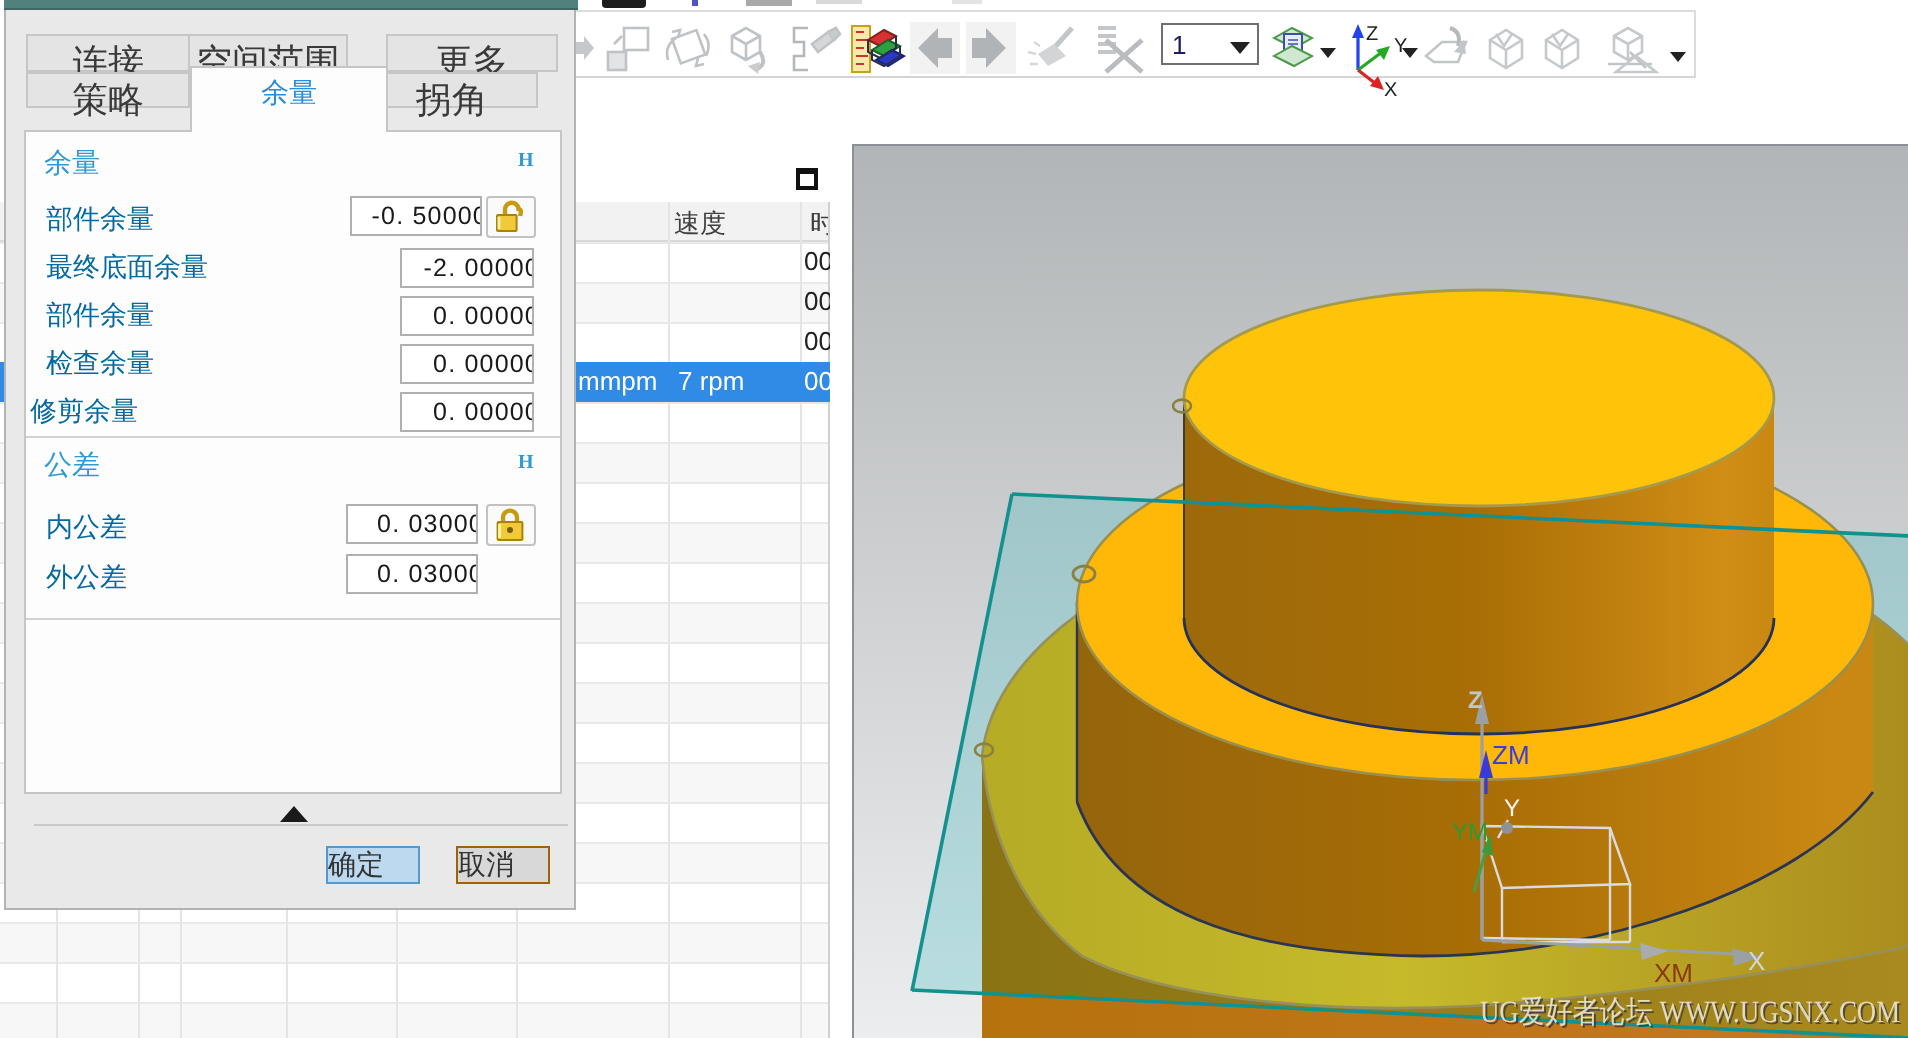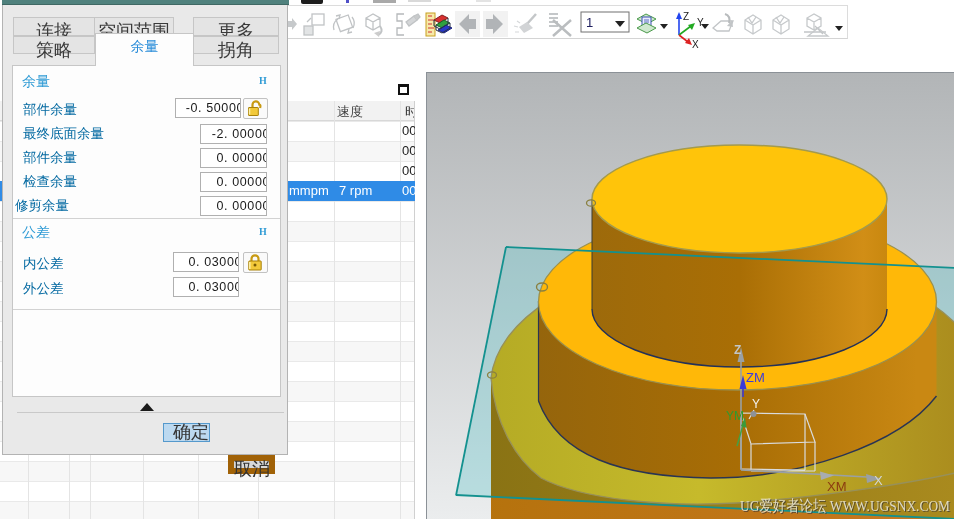--- a/index.html
+++ b/index.html
@@ -258,21 +258,21 @@
 </div>
 
 <div id="dlg" class="abs" style="left:2px;top:0;width:286px;height:455px;background:#e9e9e9;border:1px solid #b3b3b3;border-top:none;">
   <div class="abs" style="left:-1px;top:0;width:287px;height:5px;background:#50817d;border-bottom:1px solid #3f6864;"></div>
 
   <div class="abs tab" style="left:10px;top:17px;width:82px;height:19px;">连接</div>
   <div class="abs tab" style="left:91px;top:17px;width:80px;height:19px;">空间范围</div>
   <div class="abs tab" style="left:190px;top:17px;width:86px;height:19px;">更多</div>
 
   <div class="abs tab" style="left:10px;top:36px;width:82px;height:18px;">策略</div>
-  <div class="abs tab" style="left:190px;top:36px;width:86px;height:18px;">拐角</div>
+  <div class="abs tab" style="left:180px;top:36px;width:86px;height:18px;">拐角</div>
   <div class="abs" style="left:92px;top:33px;width:99px;height:33px;background:#fdfdfd;border:1px solid #c6c6c6;border-bottom:none;z-index:3;text-align:center;font-size:14px;color:#2b8dd9;padding-top:4px;">余量</div>
 
   <div class="abs" style="left:9px;top:65px;width:269px;height:332px;background:#fdfdfd;border:1px solid #c6c6c6;"></div>
   <div class="abs sect" style="left:19px;top:73px;">余量</div>
   <div class="abs hmark" style="left:256px;top:75px;">H</div>
   <div class="abs lbl" style="left:20px;top:101px;">部件余量</div>
   <div class="abs inp" style="left:172px;top:98px;width:66px;"><span>-0. 50000</span></div>
   <div class="abs lockbtn" style="left:240px;top:98px;" id="lock1"><svg width="23" height="19" viewBox="0 0 23 19">
     <path d="M8.5,8.5 V6 A3.4,3.4 0 0 1 15.3,5.6 Q16.6,5.8 16.4,7.2 L16.1,9" fill="none" stroke="#c89a12" stroke-width="2.2"></path>
     <rect x="4.5" y="8.5" width="9.8" height="8" rx="0.5" fill="#f2c93a" stroke="#a9820a" stroke-width="1"></rect>
@@ -297,25 +297,25 @@
     <circle cx="11" cy="12" r="1.5" fill="#7a5c06"></circle>
     <path d="M5.8,9 v7" stroke="#fdf0a8" stroke-width="1.5"></path>
   </svg></div>
   <div class="abs lbl" style="left:20px;top:280px;">外公差</div>
   <div class="abs inp" style="left:170px;top:277px;width:66px;"><span>0. 03000</span></div>
   <div class="abs" style="left:10px;top:309px;width:267px;height:1px;background:#d2d2d2;"></div>
 
   <div class="abs" style="left:137px;top:403px;width:0;height:0;border-left:7px solid transparent;border-right:7px solid transparent;border-bottom:8px solid #1a1a1a;"></div>
   <div class="abs" style="left:14px;top:412px;width:267px;height:1px;background:#c9c9c9;"></div>
   <div class="abs btn" style="left:160px;top:423px;background:#bcd9f0;border:1px solid #5599cc;">确定</div>
-  <div class="abs btn" style="left:225px;top:423px;background:#d8d8d8;border:6px solid #a16207;margin-top:32px;">取消</div>
+  <div class="abs btn" style="left:225px;top:423px;background:#d8d8d8;border:1px solid #a16207;">取消</div>
 </div>
 
 <style>
   .tab { background:#e4e4e4; border:1px solid #c6c6c6; text-align:center; font-size:18px; color:#3a3a3a; padding-top:1px; }
   .sect { font-size:14px; color:#2f9bd5; }
   .hmark { font-size:10px; color:#2f9bd5; font-weight:bold; font-family:"Liberation Serif",serif; }
   .lbl { font-size:13.5px; color:#0369a1; }
   .inp { height:20px; background:#fff; border:1px solid #b0b0b0; overflow:hidden; font-size:12.5px; color:#1a1a1a; text-align:right; }
   .inp span { display:inline-block; margin-right:-4px; letter-spacing:0.6px; line-height:19px; }
-  .btn { width:47px; height:19px; text-align:right; font-size:18px; color:#333; line-height:17px; }
+  .btn { width:47px; height:19px; text-align:left; font-size:14px; color:#333; line-height:17px; }
   .lockbtn { width:25px; height:21px; background:#fafafa; border:1px solid #c2c2c2; border-radius:2px; }
 </style>
 
 </body></html>

